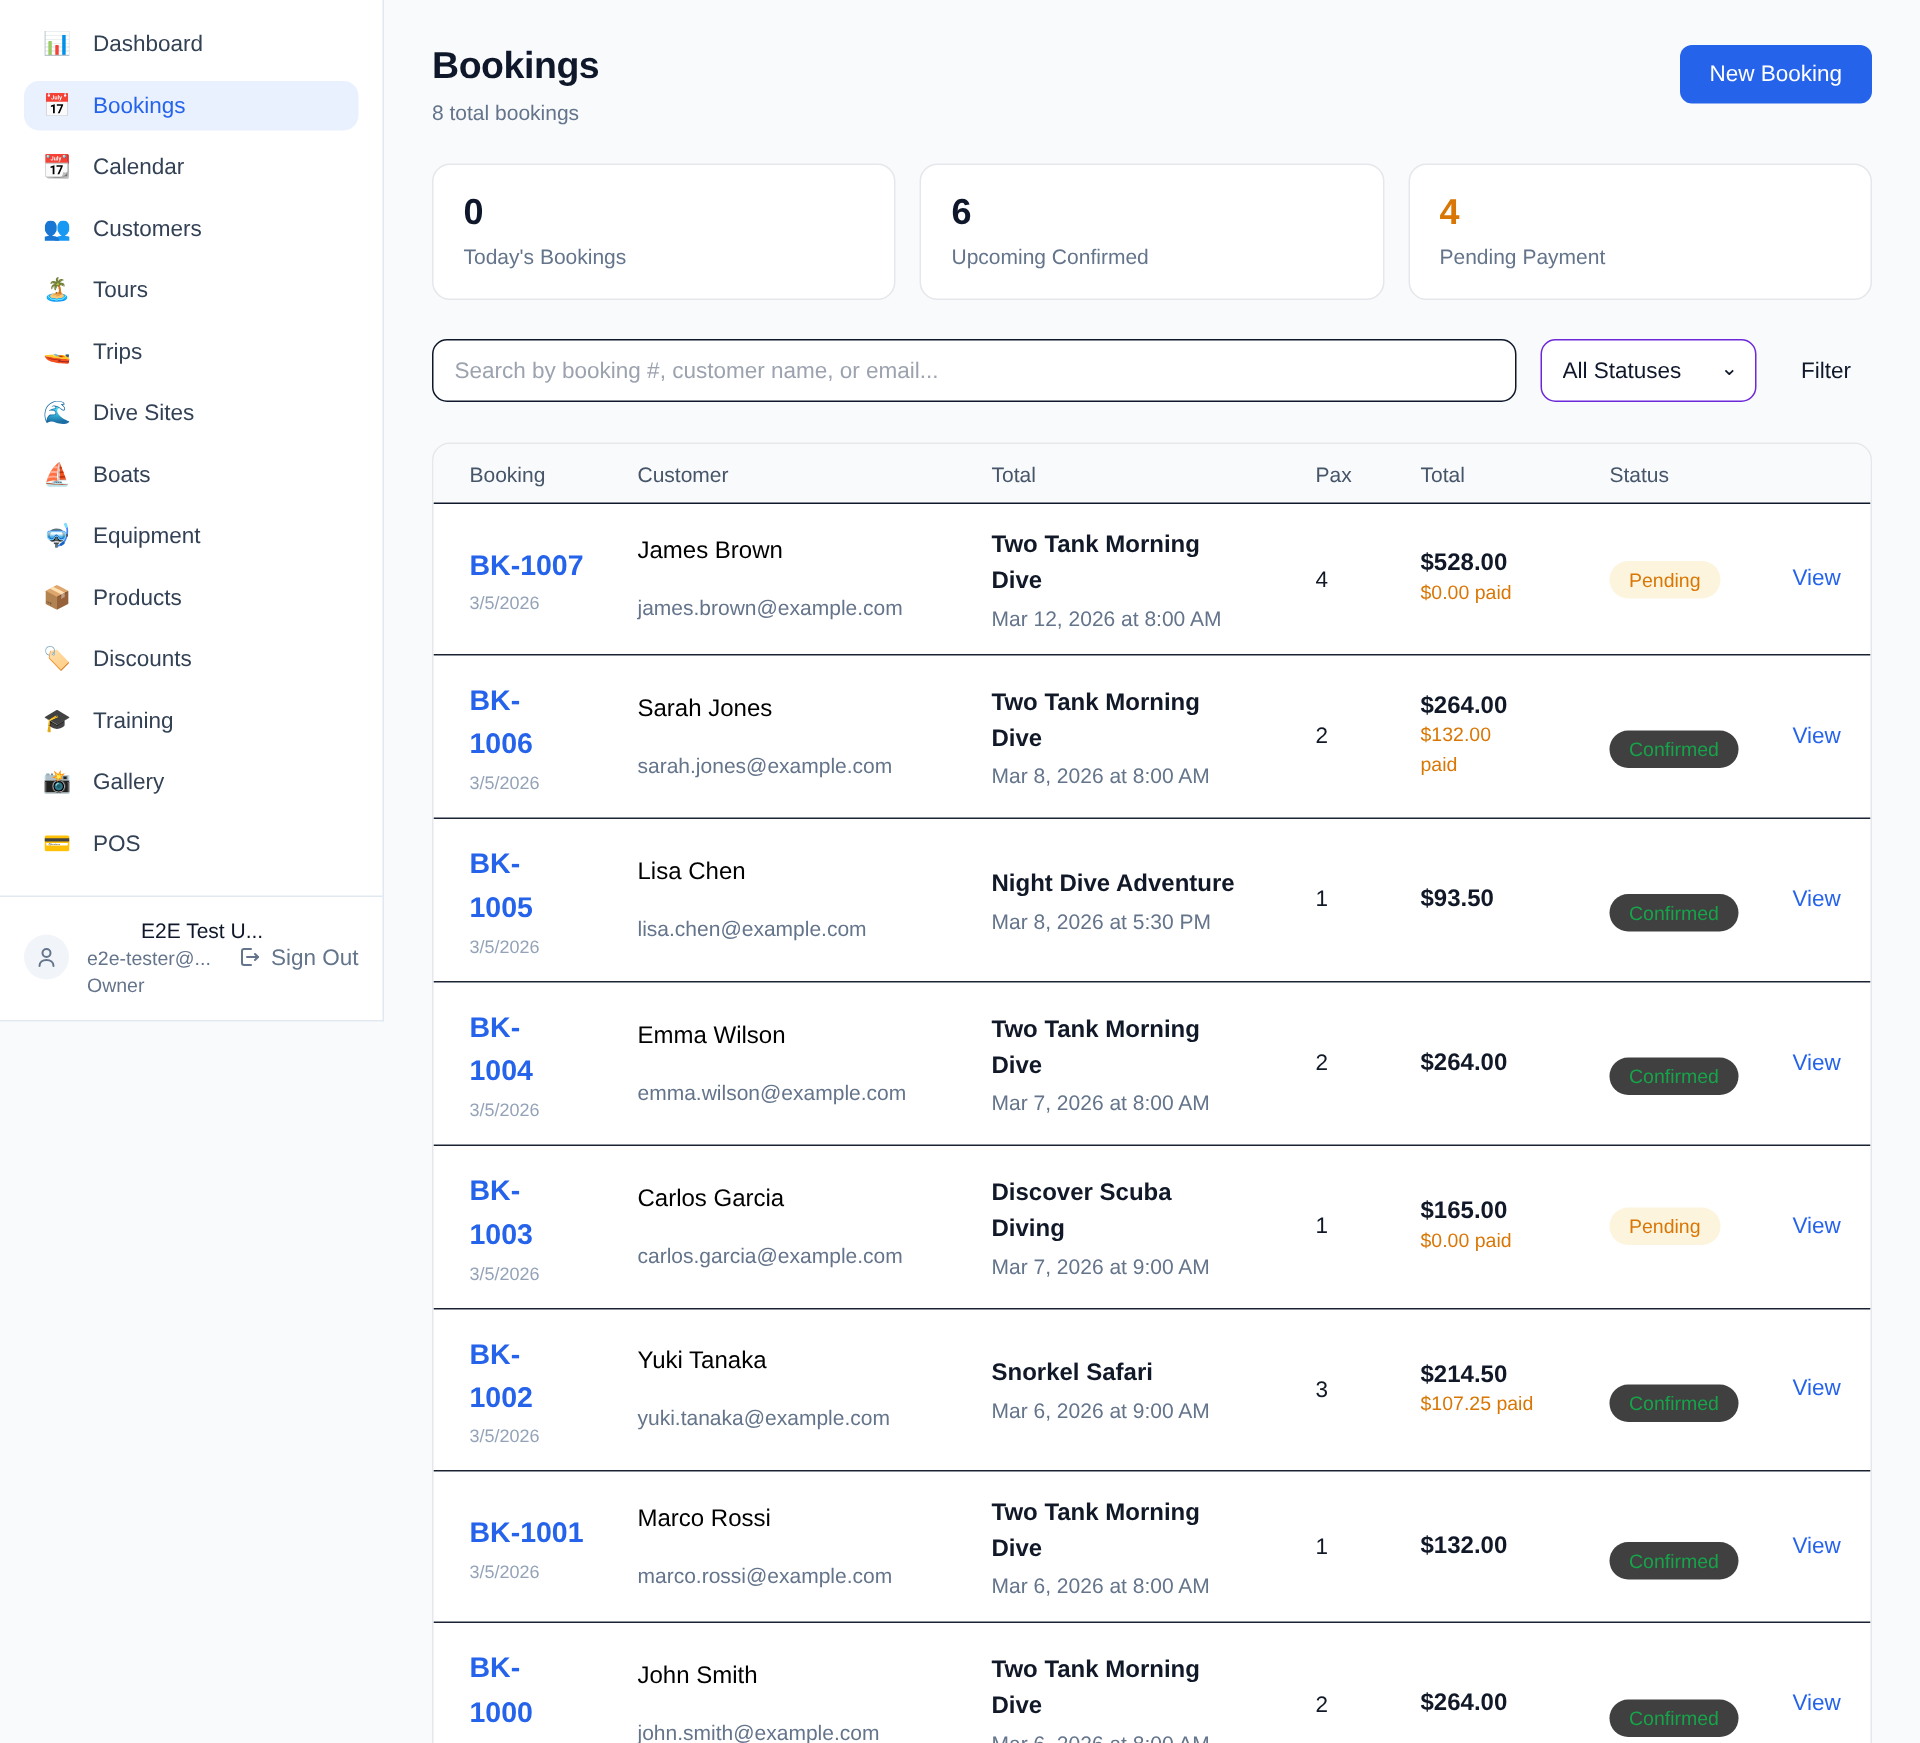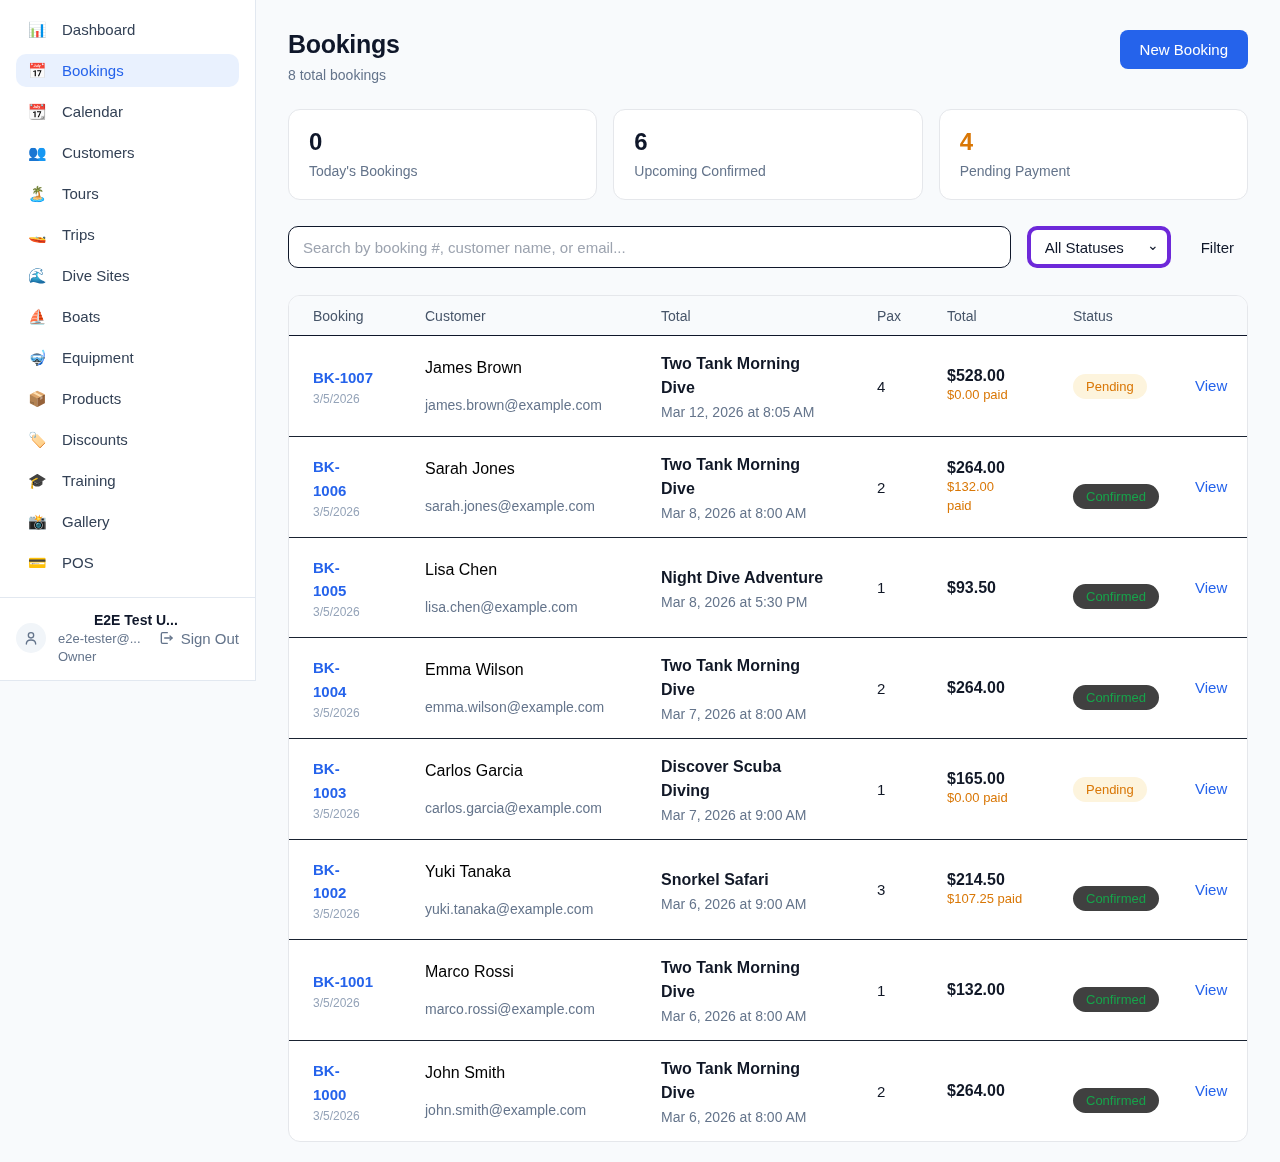--- a/index.html
+++ b/index.html
@@ -30,21 +30,21 @@
   .nav-icon { width: 20px; text-align: center; font-size: 15px; line-height: 1; }
   .sb-foot {
     border-top: 1px solid #e2e8f0; padding: 14px 16px 16px;
     display: flex; align-items: center; gap: 12px;
   }
   .avatar {
     width: 30px; height: 30px; border-radius: 50%; background: #f1f5f9;
     display: flex; align-items: center; justify-content: center; color: #64748b; flex: none;
   }
   .u-info { flex: 1; min-width: 0; }
-  .u-name { font-size: 14px; font-weight: 700; color: #0f172a; white-space: nowrap; padding-left: 36px; }
+  .u-name { font-size: 14px; font-weight: 400; color: #0f172a; white-space: nowrap; padding-left: 36px; }
   .u-email { font-size: 13px; color: #64748b; margin-top: 3px; white-space: nowrap; }
   .u-role { font-size: 13px; color: #64748b; margin-top: 3px; }
   .signout {
     display: flex; align-items: center; gap: 7px; color: #64748b; font-size: 15px;
     background: none; border: none; cursor: pointer; font-family: inherit; flex: none;
   }
 
   
   .main { flex: 1; padding: 30px 32px 32px; min-width: 0; }
   .page-head { display: flex; justify-content: space-between; align-items: flex-start; margin-bottom: 26px; }
@@ -67,37 +67,37 @@
     padding: 0 14px; font-size: 15px; font-family: inherit; color: #0f172a; background: #fff;
   }
   .search-input::placeholder { color: #9ca3af; }
   .select-wrap { position: relative; flex: none; }
   .select-wrap::after {
     content: "⌄"; position: absolute; right: 12px; top: 45%;
     transform: translateY(-50%); font-size: 14px; color: #0f172a; pointer-events: none;
   }
   .status-select {
     appearance: none; -webkit-appearance: none; height: 42px; width: 144px;
-    border: 4px solid #6d28d9; border-radius: 10px; background: #fff;
+    border: 1px solid #6d28d9; border-radius: 10px; background: #fff;
     padding: 0 30px 0 14px; font-size: 15px; font-family: inherit; color: #0f172a; cursor: pointer;
   }
   .filter-btn {
     background: none; border: none; font-size: 15px; color: #0f172a;
     font-family: inherit; cursor: pointer; padding: 0 14px;
   }
 
   
   .table-card { background: #fff; border: 1px solid #e5e7eb; border-radius: 12px; overflow: hidden; }
   .tgrid { display: grid; grid-template-columns: 112px 236px 216px 70px 126px 122px 1fr; padding: 0 24px; align-items: center; }
   .thead { background: #f8fafc; height: 40px; border-bottom: 1px solid #0f172a; }
   .th { font-size: 14px; font-weight: 500; color: #475569; }
   .trow { min-height: 100px; padding-top: 16px; padding-bottom: 16px; border-bottom: 1px solid #1a2332; }
   .trow:last-child { border-bottom: none; }
   .pre { white-space: pre-line; }
-  .bk-id { color: #2563eb; font-size: 15px; font-weight: 600; text-decoration: none; display: inline-block; line-height: 1.55; }
+  .bk-id { color: #2563eb; font-size: 19px; font-weight: 600; text-decoration: none; display: inline-block; line-height: 1.55; }
   .bk-date { font-size: 12px; color: #94a3b8; margin-top: 3px; }
   .cust-name { font-size: 16px; font-weight: 500; color: #000000; }
   .cust-email { font-size: 14px; color: #64748b; margin-top: 20px; }
   .cell-trip { padding-right: 16px; }
   .trip-name { font-size: 16px; font-weight: 600; color: #111827; line-height: 1.5; }
   .trip-date { font-size: 14px; color: #64748b; margin-top: 4px; }
   .pax { font-size: 15px; color: #111827; }
   .total { font-size: 16px; font-weight: 700; color: #111827; }
   .paid { font-size: 13px; color: #d97706; margin-top: 0; line-height: 1.5; }
   .badge {
@@ -243,21 +243,21 @@
       <div id="rows">
           <div class="tgrid trow">
             <div><a class="bk-id pre" href="#">BK-1007</a><div class="bk-date">3/5/2026</div></div>
             <div>
               <div class="cust-name">James Brown</div>
               <div class="cust-email">james.brown@example.com</div>
             </div>
             <div class="cell-trip">
               <div class="trip-name pre">Two Tank Morning
 Dive</div>
-              <div class="trip-date">Mar 12, 2026 at 8:05 AM</div>
+              <div class="trip-date">Mar 12, 2026 at 8:00 AM</div>
             </div>
             <div class="pax">4</div>
             <div>
               <div class="total">$528.00</div>
               <div class="paid pre">$0.00 paid</div>
             </div>
             <div><span class="badge pending">Pending</span></div>
             <div><a class="view-link" href="#">View</a></div>
           </div>
           <div class="tgrid trow">

